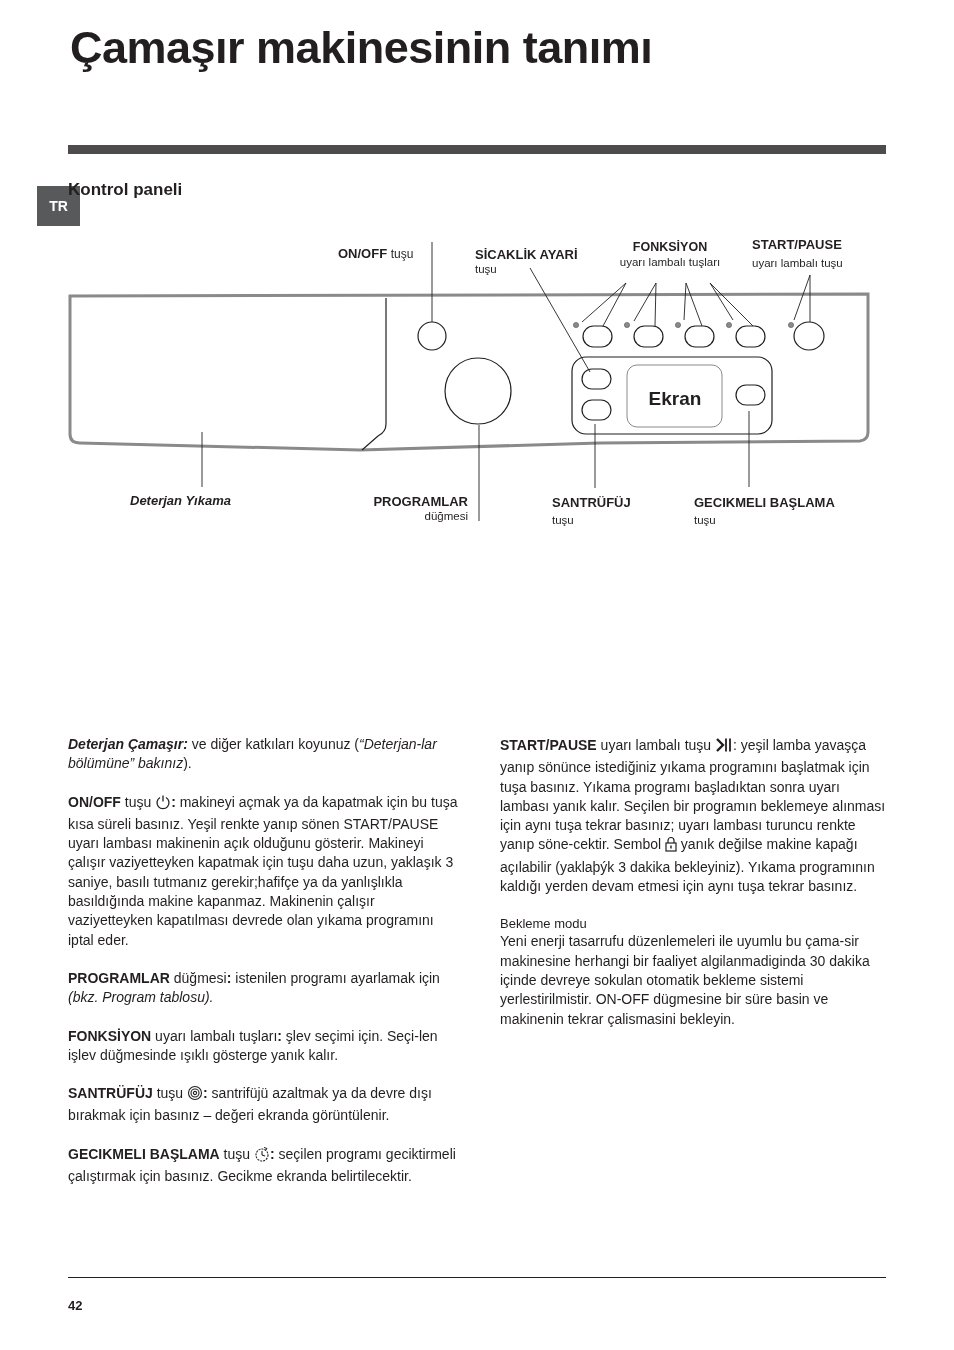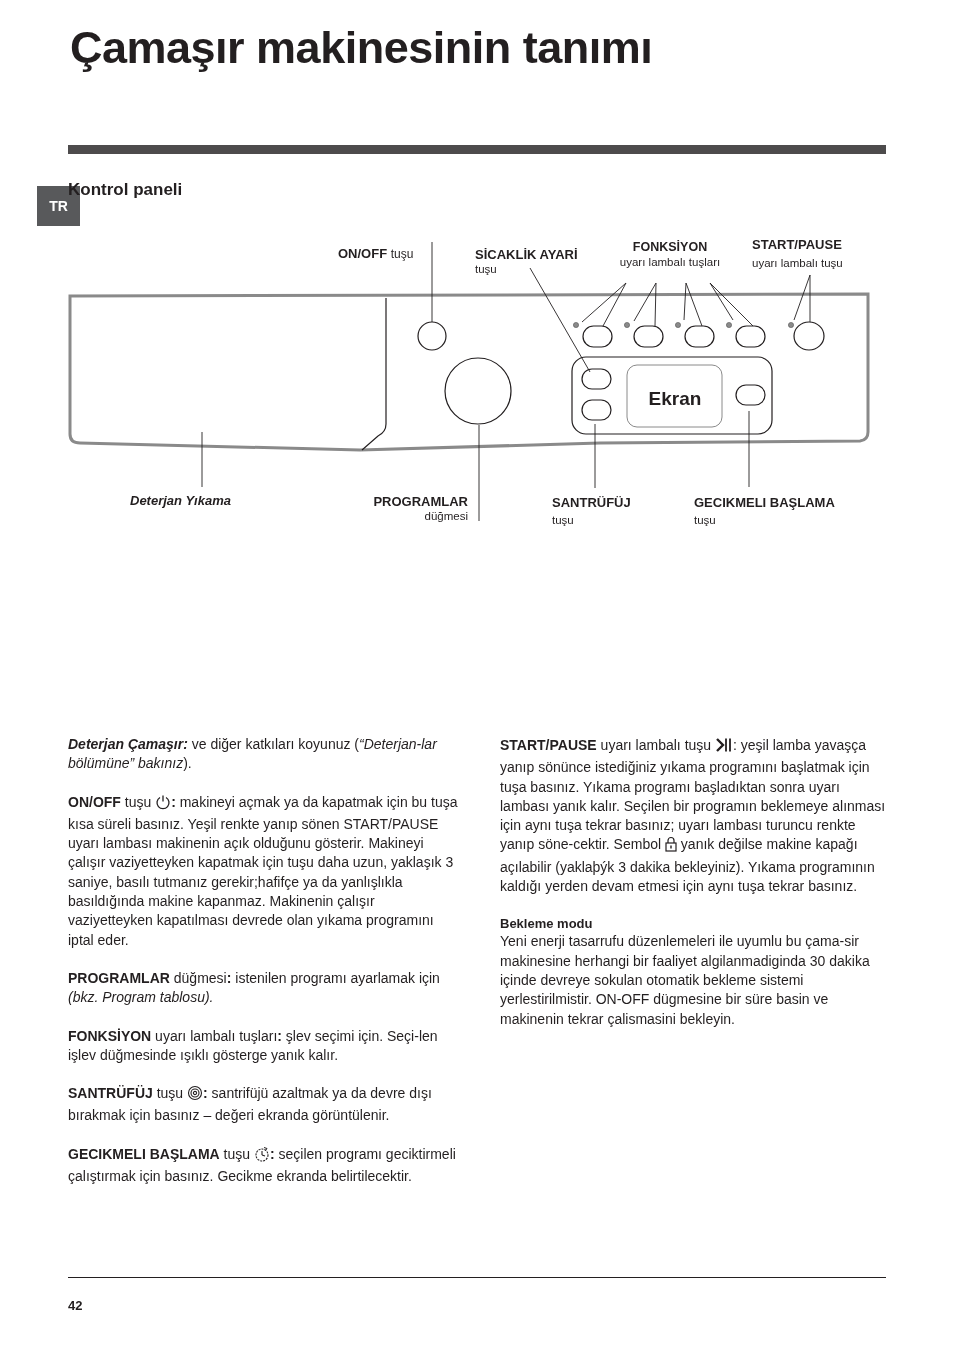--- a/index.html
+++ b/index.html
@@ -14,21 +14,21 @@
   .diagram { left:0; top:230px; width:954px; height:310px; }
   .dlabel { font-size:13px; font-weight:bold; line-height:15px; }
   .dsub { font-size:12px; font-weight:normal; }
   .lbl-sm { font-size:11.5px; font-weight:normal; line-height:14px; }
   .col { font-size:14px; line-height:19.3px; }
   .col p { margin:0 0 19px 0; }
   .col .b { font-weight:bold; }
   .col .i { font-style:italic; }
   .col .bi { font-weight:bold; font-style:italic; }
   .inl-icon { display:inline-block; vertical-align:-3px; }
-  .sub-h { font-size:13px; font-weight:bold; margin:0; line-height:17px; }
+  .sub-h { font-size:13px; font-weight:normal; margin:0; line-height:17px; }
   .bottom-rule { left:68px; top:1277px; width:818px; height:1px; background:#231f20; }
   .page-no { left:68px; top:1298px; font-size:13px; font-weight:bold; }
 </style>
 </head>
 <body>
 
 <h1 class="abs title">Çamaşır makinesinin tanımı</h1>
 <div class="abs topbar"></div>
 <div class="abs lang-tab">TR</div>
 <h2 class="abs section-h">Kontrol paneli</h2>

